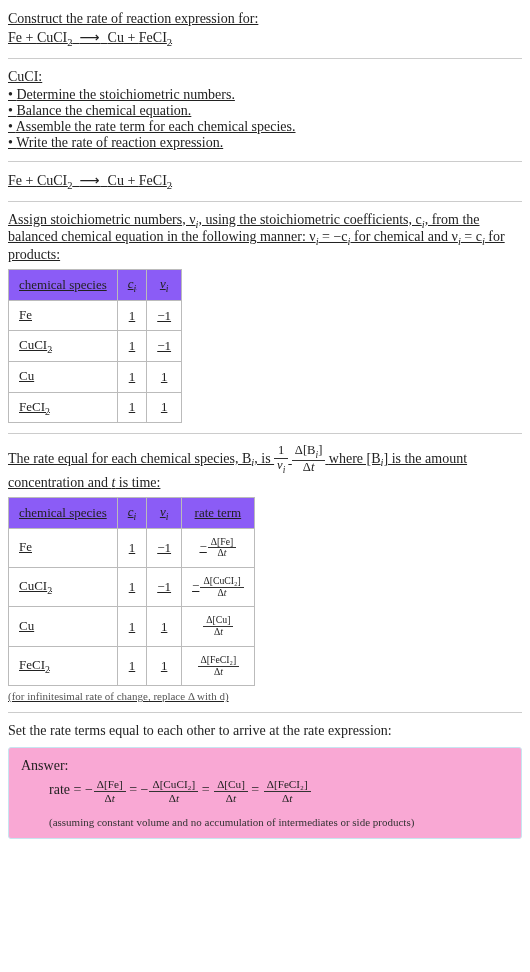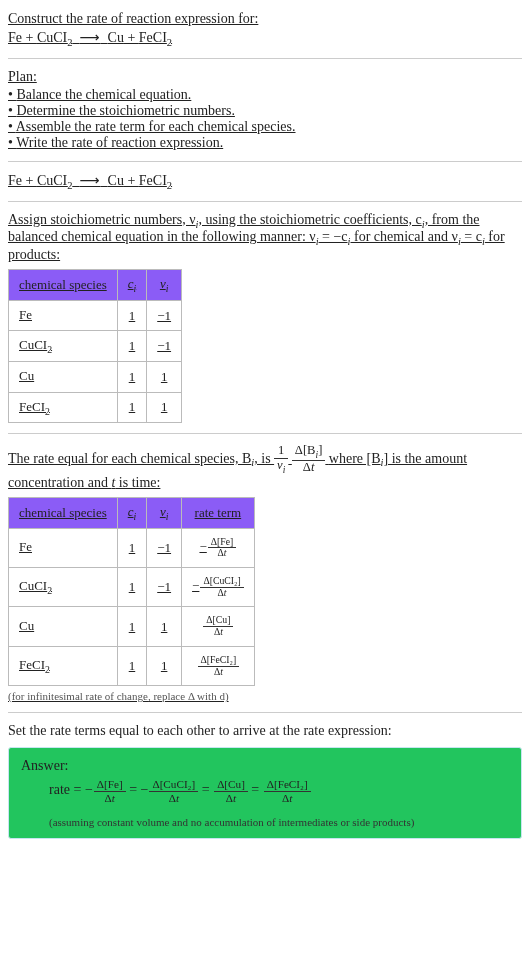--- a/index.html
+++ b/index.html
@@ -41,21 +41,21 @@
   .frac {
     display: inline-block;
     vertical-align: middle;
     text-align: center;
     font-size: 0.9em;
   }
   .frac .num { display: block; border-bottom: 1px solid #333; padding: 0 3px; line-height:1.1;}
   .frac .den { display: block; padding: 0 3px; line-height:1.1;}
   .small-note { font-size: 11px; color: #555; margin-top: 4px; }
   .answer-box {
-    background: #22c55e;
+    background: #f9a8d4;
     border: 1px solid #c7e5f0;
     border-radius: 3px;
     padding: 10px 12px;
     margin-top: 8px;
   }
   .answer-box .label { font-size: 14px; margin-bottom:4px;}
   .answer-box .rate-line { margin-left: 28px; font-size: 14px; }
   .answer-box .assume { font-size: 11px; color: #333; margin-left: 28px; margin-top:12px;}
   .inline-mid { vertical-align: middle; }
   .neg { margin-right: 1px; }
@@ -71,24 +71,24 @@
     +
     <span><span>CuCI</span><sub>2</sub></span>
     &nbsp;<span class="arrow">⟶</span>&nbsp;
     <span>Cu</span>
     +
     <span><span>FeCI</span><sub>2</sub></span>
   </div>
 </div>
 
 <div class="section">
-  <div>Plan:</div>
+  <div>CuCI:</div>
   <div class="plan-list">
+    <div>Determine the stoichiometric numbers.</div>
     <div>Balance the chemical equation.</div>
-    <div>Determine the stoichiometric numbers.</div>
     <div>Assemble the rate term for each chemical species.</div>
     <div>Write the rate of reaction expression.</div>
   </div>
 </div>
 
 <div class="section">
   <div class="eq">
     <span>Fe</span>
     +
     <span><span>CuCI</span><sub>2</sub></span>

